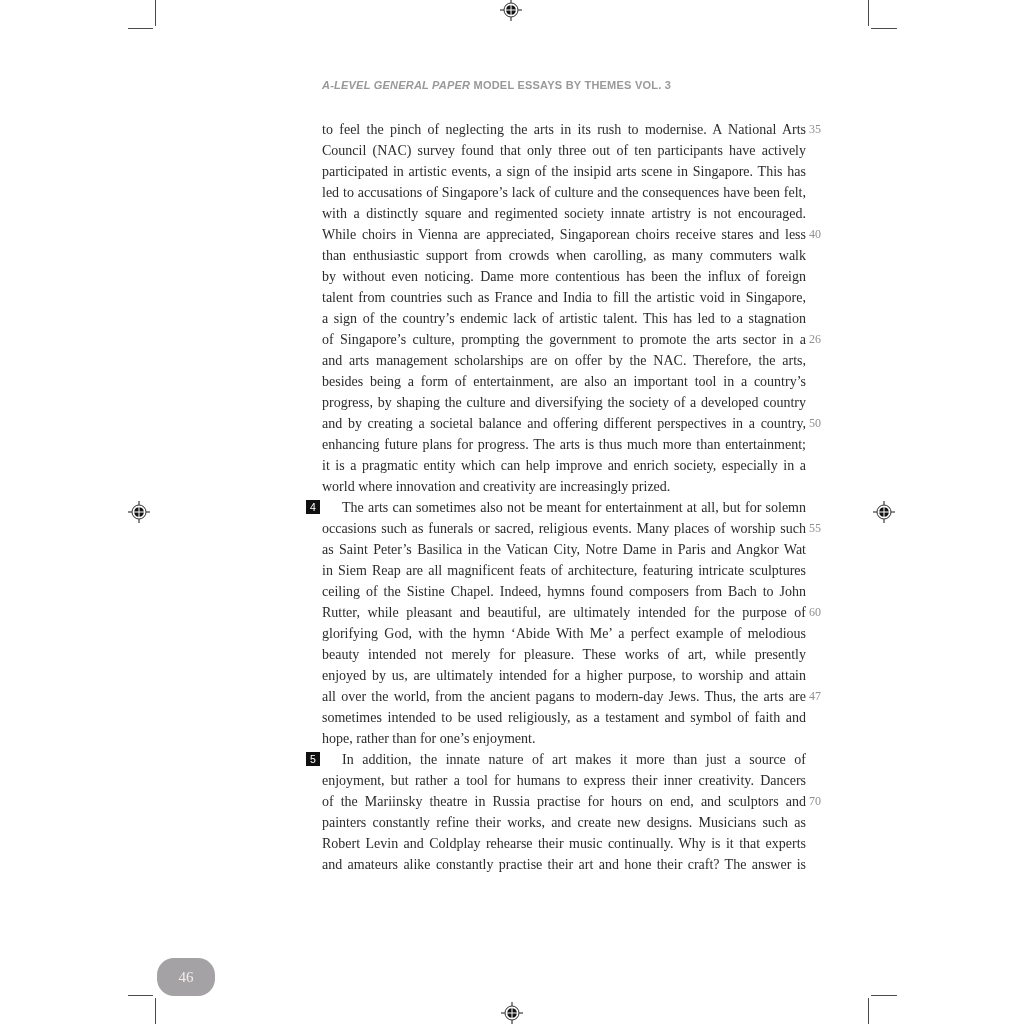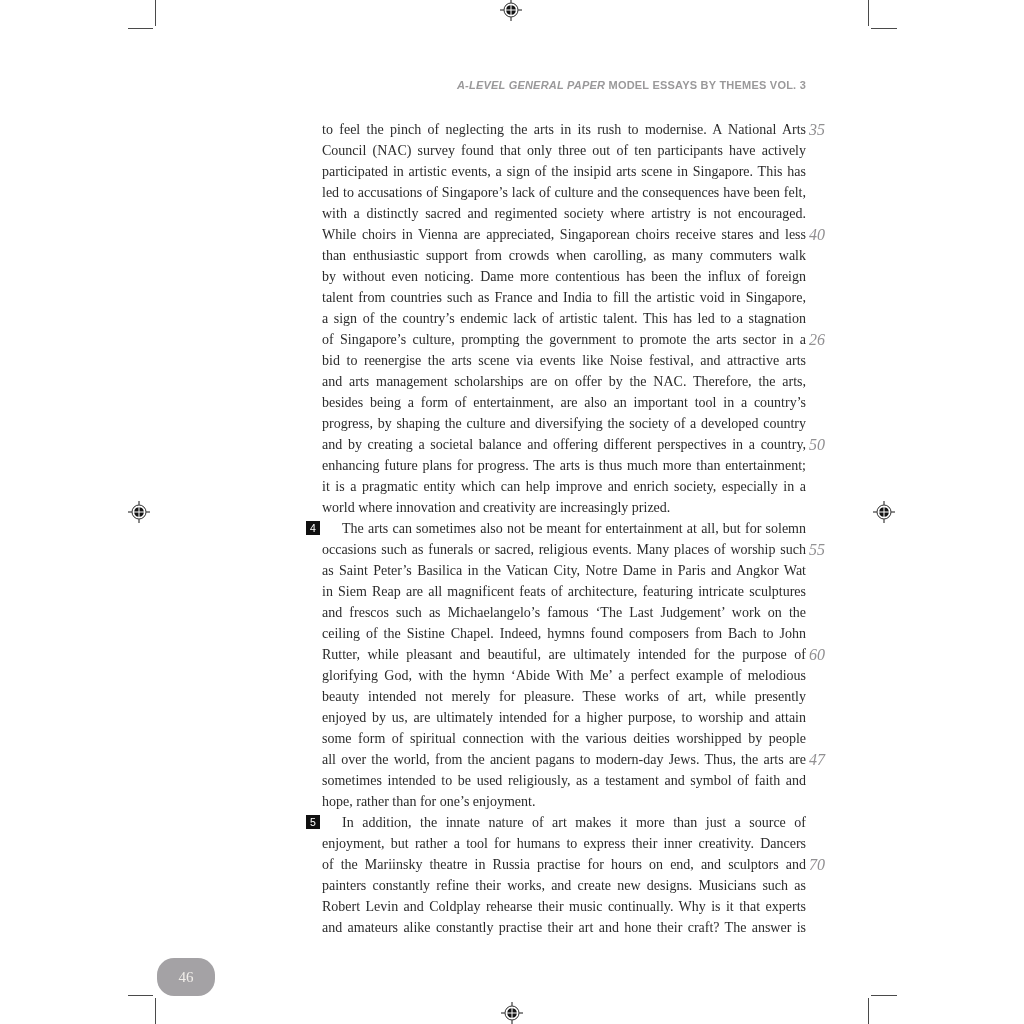--- a/index.html
+++ b/index.html
@@ -26,35 +26,35 @@
   .reg{position:absolute;width:22px;height:22px;}
   .reg-top{left:500px;top:-1px;}
   .reg-left{left:128px;top:501px;}
   .reg-right{left:873px;top:501px;}
   .reg-bottom{left:501px;top:1002px;}
   .reg line{stroke:var(--reg);stroke-width:1;}
   .reg circle{stroke:var(--reg);stroke-width:0.9;fill:none;}
   .reg path{fill:var(--reg);}
 
   
-  .header{position:absolute;left:322px;top:79px;width:484px;text-align:right;
+  .header{position:absolute;left:322px;top:79px;width:484px;text-align:left;
           font-family:"Liberation Sans",sans-serif;font-weight:700;font-size:11px;
           letter-spacing:.02em;color:var(--muted);white-space:nowrap;}
   .header .hi{font-style:italic;}
 
   
   .textblock{position:absolute;left:322px;top:119px;width:484px;}
   .line{position:relative;height:21px;line-height:21px;font-size:14px;color:var(--body-text);
         text-align:justify;text-align-last:justify;word-spacing:-1px;overflow:visible;}
   .line.pend{text-align:right;text-align-last:left;word-spacing:0;}
   .line.indent{text-indent:20px;}
   .pmark{position:absolute;left:-16px;top:3px;width:14px;height:14px;background:#101010;
          color:#ffffff;font-family:"Liberation Sans",sans-serif;font-size:10.5px;
          line-height:14px;text-align:center;text-align-last:center;text-indent:0;word-spacing:0;}
-  .lno{position:absolute;right:-25px;top:0;width:22px;font-style:italic;font-size:16px;
+  .lno{position:absolute;right:-25px;top:0;width:22px;font-size:12px;
        color:var(--lno);line-height:21px;text-align:center;text-align-last:left;
        text-indent:0;word-spacing:0;}
 
   
   .pagenum{position:absolute;left:157px;top:958px;width:58px;height:38px;
            background:var(--pagebox);display:flex;align-items:center;justify-content:center;
            font-size:15px;color:var(--pagebox-text);border-radius:17px;}
 </style>
 </head>
 <body>
@@ -117,46 +117,43 @@
       </svg>
     </div>
 
   <div class="header"><span class="hi">A-LEVEL GENERAL PAPER</span><span> MODEL ESSAYS BY THEMES VOL. 3</span></div>
 
   <div class="textblock" id="textblock">
       <div class="line">to feel the pinch of neglecting the arts in its rush to modernise. A National Arts<span class="lno">35</span></div>
       <div class="line">Council (NAC) survey found that only three out of ten participants have actively</div>
       <div class="line">participated in artistic events, a sign of the insipid arts scene in Singapore. This has</div>
       <div class="line">led to accusations of Singapore’s lack of culture and the consequences have been felt,</div>
-      <div class="line">with a distinctly sacred and regimented society where artistry is not encouraged.</div>
+      <div class="line">with a distinctly square and regimented society innate artistry is not encouraged.</div>
       <div class="line">While choirs in Vienna are appreciated, Singaporean choirs receive stares and less<span class="lno">40</span></div>
       <div class="line">than enthusiastic support from crowds when carolling, as many commuters walk</div>
       <div class="line">by without even noticing. Dame more contentious has been the influx of foreign</div>
       <div class="line">talent from countries such as France and India to fill the artistic void in Singapore,</div>
       <div class="line">a sign of the country’s endemic lack of artistic talent. This has led to a stagnation</div>
       <div class="line">of Singapore’s culture, prompting the government to promote the arts sector in a<span class="lno">26</span></div>
-      <div class="line">bid to reenergise the arts scene via events like Noise festival, and attractive arts</div>
       <div class="line">and arts management scholarships are on offer by the NAC. Therefore, the arts,</div>
       <div class="line">besides being a form of entertainment, are also an important tool in a country’s</div>
       <div class="line">progress, by shaping the culture and diversifying the society of a developed country</div>
       <div class="line">and by creating a societal balance and offering different perspectives in a country,<span class="lno">50</span></div>
       <div class="line">enhancing future plans for progress. The arts is thus much more than entertainment;</div>
       <div class="line">it is a pragmatic entity which can help improve and enrich society, especially in a</div>
       <div class="line pend">world where innovation and creativity are increasingly prized.</div>
       <div class="line indent">The arts can sometimes also not be meant for entertainment at all, but for solemn<span class="pmark">4</span></div>
       <div class="line">occasions such as funerals or sacred, religious events. Many places of worship such<span class="lno">55</span></div>
       <div class="line">as Saint Peter’s Basilica in the Vatican City, Notre Dame in Paris and Angkor Wat</div>
       <div class="line">in Siem Reap are all magnificent feats of architecture, featuring intricate sculptures</div>
-      <div class="line">and frescos such as Michaelangelo’s famous ‘The Last Judgement’ work on the</div>
       <div class="line">ceiling of the Sistine Chapel. Indeed, hymns found composers from Bach to John</div>
       <div class="line">Rutter, while pleasant and beautiful, are ultimately intended for the purpose of<span class="lno">60</span></div>
       <div class="line">glorifying God, with the hymn ‘Abide With Me’ a perfect example of melodious</div>
       <div class="line">beauty intended not merely for pleasure. These works of art, while presently</div>
       <div class="line">enjoyed by us, are ultimately intended for a higher purpose, to worship and attain</div>
-      <div class="line">some form of spiritual connection with the various deities worshipped by people</div>
       <div class="line">all over the world, from the ancient pagans to modern-day Jews. Thus, the arts are<span class="lno">47</span></div>
       <div class="line">sometimes intended to be used religiously, as a testament and symbol of faith and</div>
       <div class="line pend">hope, rather than for one’s enjoyment.</div>
       <div class="line indent">In addition, the innate nature of art makes it more than just a source of<span class="pmark">5</span></div>
       <div class="line">enjoyment, but rather a tool for humans to express their inner creativity. Dancers</div>
       <div class="line">of the Mariinsky theatre in Russia practise for hours on end, and sculptors and<span class="lno">70</span></div>
       <div class="line">painters constantly refine their works, and create new designs. Musicians such as</div>
       <div class="line">Robert Levin and Coldplay rehearse their music continually. Why is it that experts</div>
       <div class="line">and amateurs alike constantly practise their art and hone their craft? The answer is</div>
     </div>

